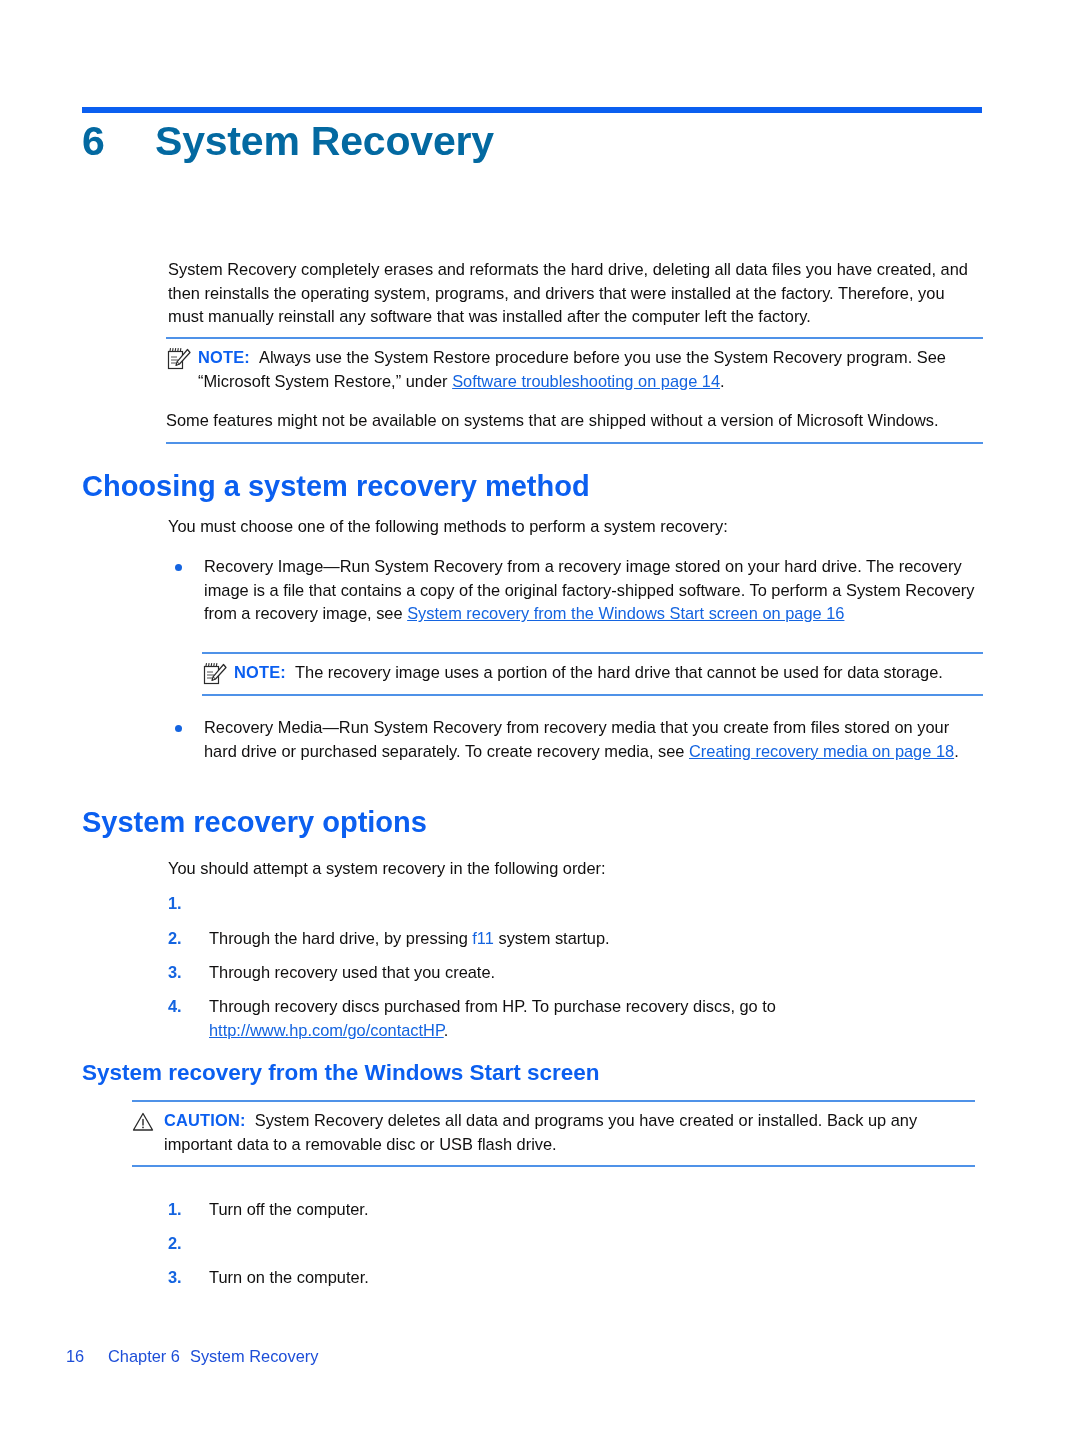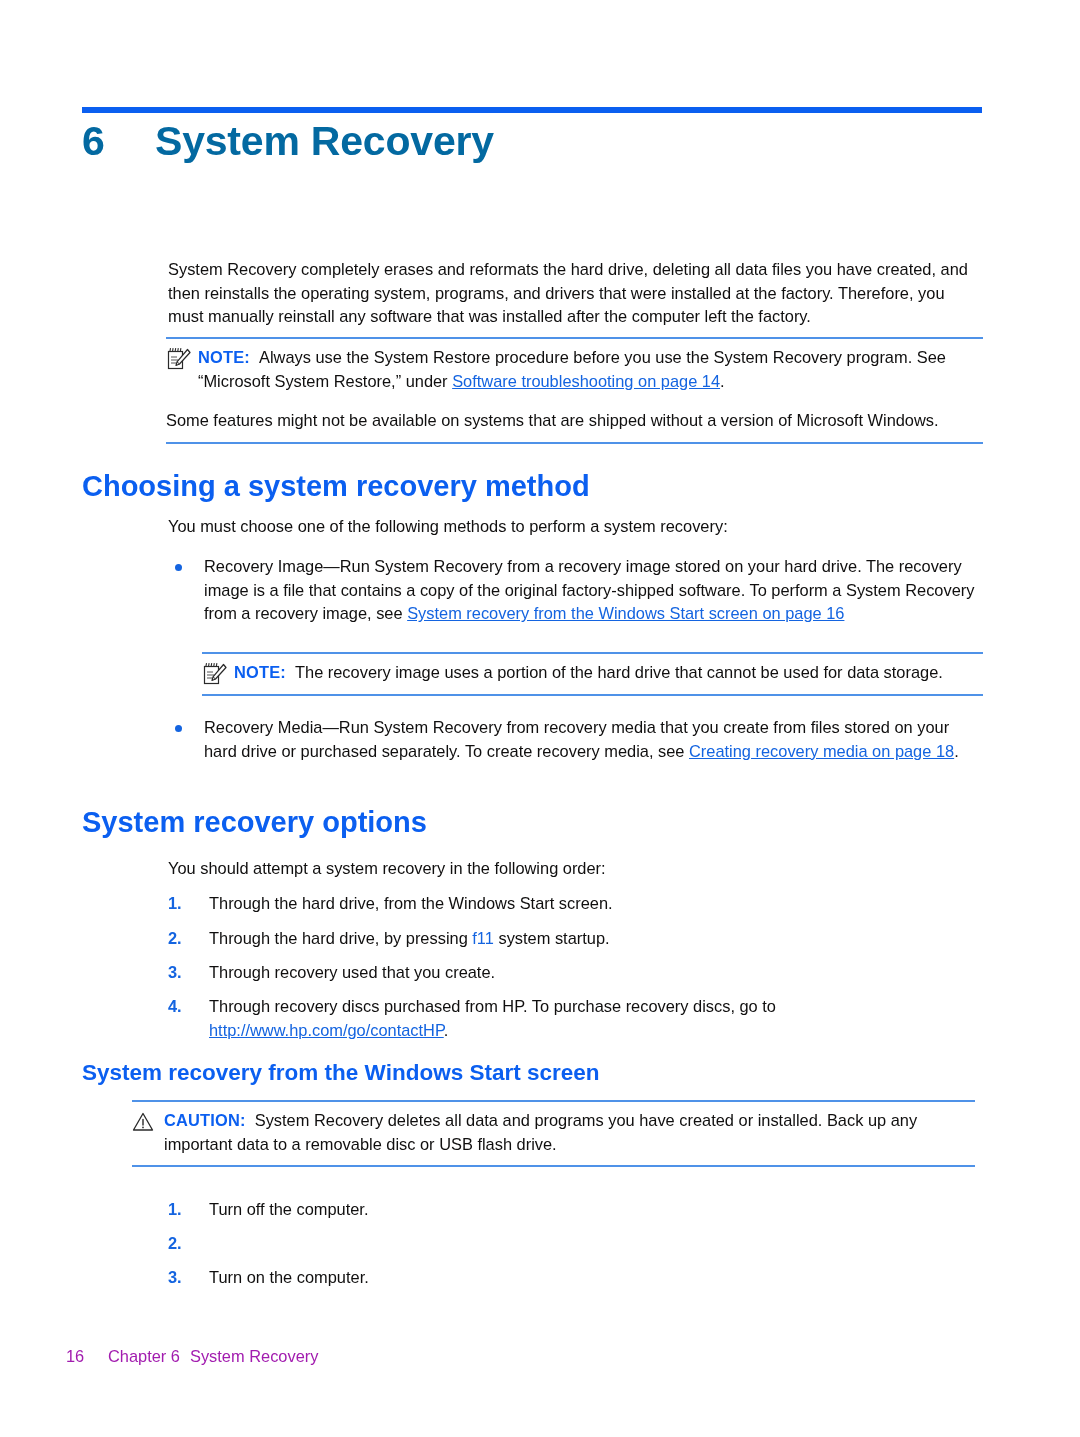--- a/index.html
+++ b/index.html
@@ -155,21 +155,21 @@
   }
 
   .key-ref { color: #1464e0; }
 
   
   .footer {
     position: absolute;
     left: 66px;
     top: 1347px;
     font-size: 16.4px;
-    color: #a21caf;
+    color: #1d4ed8;
     white-space: nowrap;
   }
   .footer-pagenum { display: inline-block; width: 42px; }
   .footer-sep { display: inline-block; width: 10px; }
 </style>
 </head>
 <body>
 
 <div class="page">
 
@@ -225,21 +225,20 @@
     <span class="bullet-dot"></span>
     <span>Recovery Media—Run System Recovery from recovery media that you create from files stored on your hard drive or purchased separately. To create recovery media, see </span><span class="link">Creating recovery media on page 18</span><span>.</span>
   </div>
 
   <div class="h1" style="top:806px;">System recovery options</div>
 
   <div class="body-text indent-1" style="top:857px;">You should attempt a system recovery in the following order:</div>
 
   <div class="num-item" style="top:892px;">
     <span class="num-marker">1.</span>
-    <span>Through the hard drive, from the Windows Start screen.</span>
   </div>
 
   <div class="num-item" style="top:927px;">
     <span class="num-marker">2.</span>
     <span>Through the hard drive, by pressing </span><span class="key-ref">f11</span><span> system startup.</span>
   </div>
 
   <div class="num-item" style="top:961px;">
     <span class="num-marker">3.</span>
     <span>Through recovery used that you create.</span>

